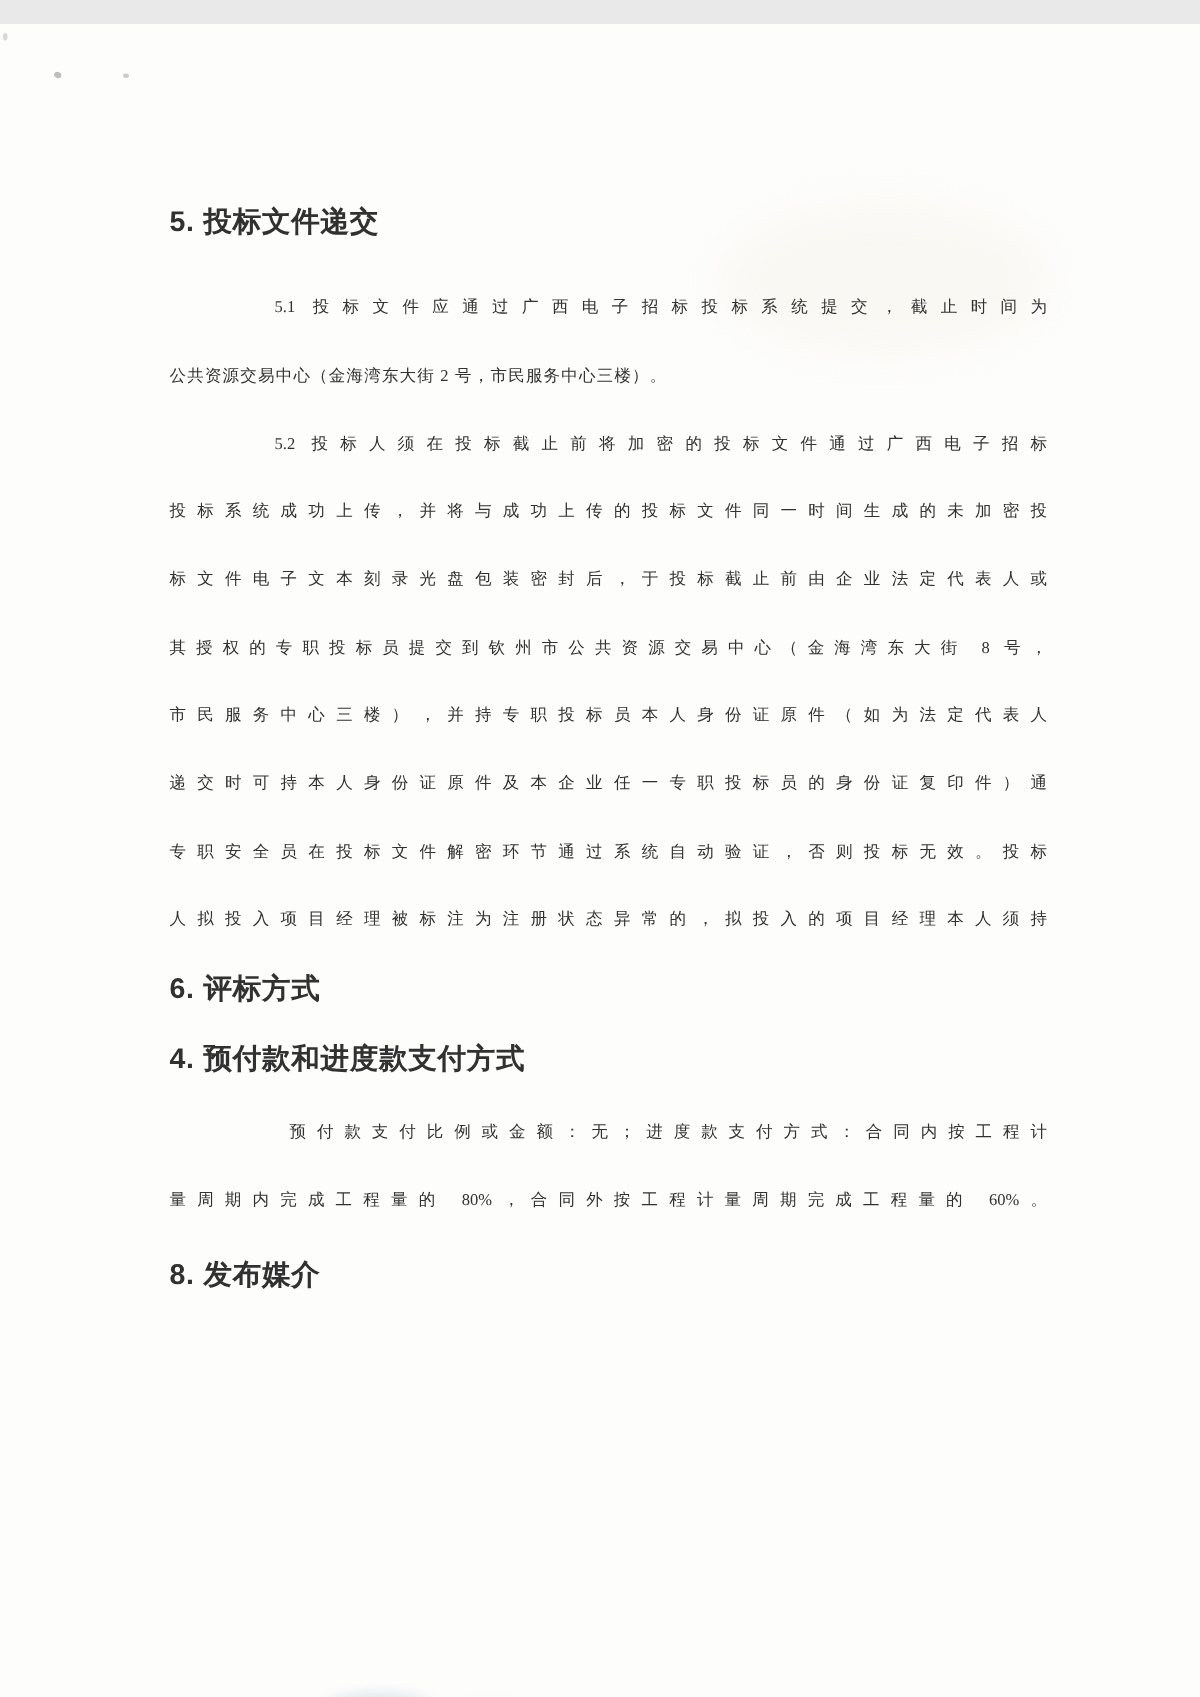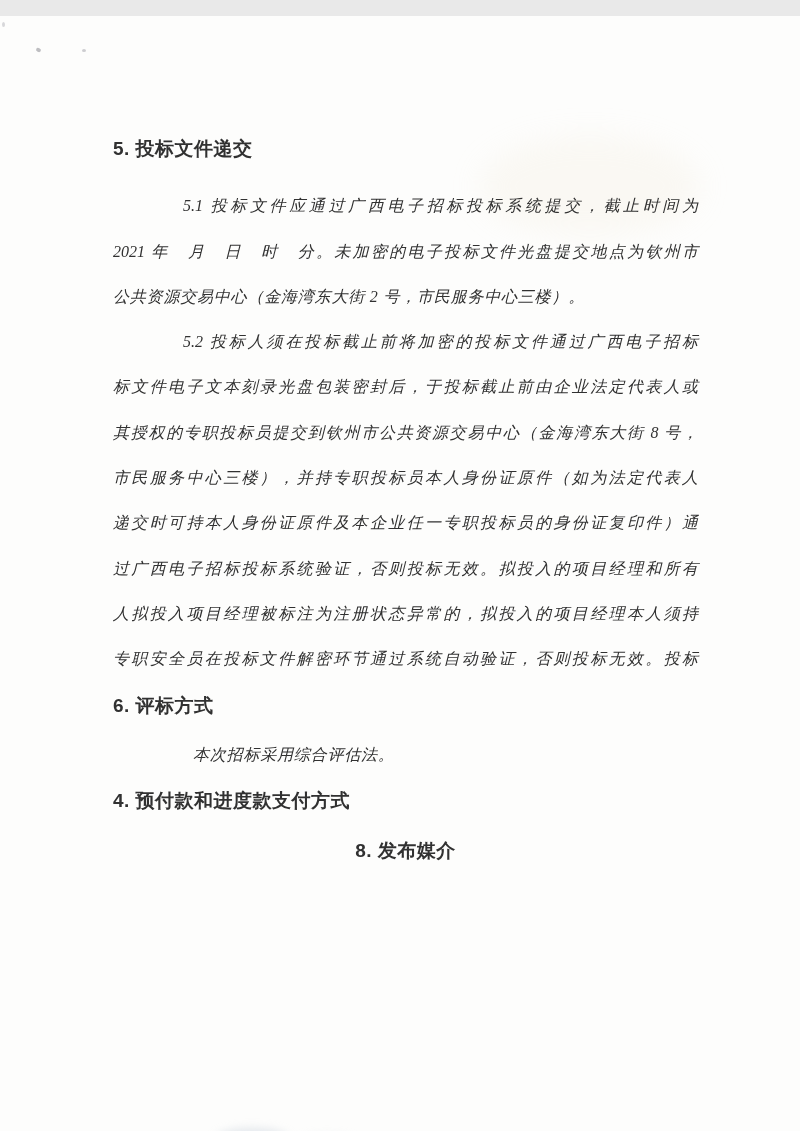--- a/index.html
+++ b/index.html
@@ -19,36 +19,35 @@
   }
   .sec-heading{
     font-family:"Liberation Sans","DejaVu Sans",sans-serif;
     font-weight:700;
     font-size:19px;
     line-height:45.3px;
     white-space:nowrap;
     letter-spacing:0.5px;
   }
   .line{
-    font-size:16px;
+    font-size:11px;
     line-height:45.3px;
     white-space:nowrap;
     letter-spacing:0.8px;
-    font-style:italic;
   }
   .line.justify{
     white-space:normal;
     text-align:justify;
     text-align-last:justify;
     letter-spacing:0;
   }
   .line.indent{text-indent:70px;}
   .section:not(#sec-0) .line.indent{text-indent:80px;}
   #sec-1,#sec-2{margin-top:1px;}
-  #sec-3{margin-top:5px;text-align:center;}
+  #sec-3{margin-top:5px;}
   #sec-0 .line.after-heading{margin-top:12px;}
   .section:not(#sec-0) .line.after-heading{margin-top:4px;}
 
   
   .speck{position:absolute;border-radius:50%;}
   .speck.s1{left:36px;top:32px;width:5px;height:4px;background:rgba(95,95,105,.40);transform:rotate(25deg);}
   .speck.s2{left:82px;top:33px;width:4px;height:3px;background:rgba(95,95,105,.30);}
   .speck.s3{left:2px;top:6px;width:3px;height:5px;background:rgba(120,120,130,.28);}
   .smudge{position:absolute;border-radius:50%;filter:blur(4px);}
   .smudge.m1{left:215px;top:1112px;width:75px;height:22px;background:rgba(190,200,214,.38);}
@@ -64,40 +63,40 @@
   <div class="speck s3"></div>
   <div class="smudge m3"></div>
   <div class="smudge m1"></div>
   <div class="smudge m2"></div>
 
   <div class="content" id="doc-content">
       <div class="section" id="sec-0">
         <div class="sec-heading">5. 投标文件递交</div>
         <div class="paragraph">
           <div class="line justify indent after-heading">5.1 投标文件应通过广西电子招标投标系统提交，截止时间为</div>
-          <div class="line justify">2021 年　月　日　时　分。未加密的电子投标文件光盘提交地点为钦州市</div>
           <div class="line">公共资源交易中心（金海湾东大街 2 号，市民服务中心三楼）。</div>
         </div>
         <div class="paragraph">
           <div class="line justify indent">5.2 投标人须在投标截止前将加密的投标文件通过广西电子招标</div>
+          <div class="line justify">投标系统成功上传，并将与成功上传的投标文件同一时间生成的未加密投</div>
           <div class="line justify">标文件电子文本刻录光盘包装密封后，于投标截止前由企业法定代表人或</div>
           <div class="line justify">其授权的专职投标员提交到钦州市公共资源交易中心（金海湾东大街 8 号，</div>
           <div class="line justify">市民服务中心三楼），并持专职投标员本人身份证原件（如为法定代表人</div>
           <div class="line justify">递交时可持本人身份证原件及本企业任一专职投标员的身份证复印件）通</div>
-          <div class="line justify">过广西电子招标投标系统验证，否则投标无效。拟投入的项目经理和所有</div>
+          <div class="line justify">专职安全员在投标文件解密环节通过系统自动验证，否则投标无效。投标</div>
           <div class="line justify">人拟投入项目经理被标注为注册状态异常的，拟投入的项目经理本人须持</div>
-          <div class="line justify">专职安全员在投标文件解密环节通过系统自动验证，否则投标无效。投标</div>
         </div>
       </div>
       <div class="section" id="sec-1">
         <div class="sec-heading">6. 评标方式</div>
-        <div class="paragraph">
-          <div class="line indent after-heading">本次招标采用综合评估法。</div>
-        </div>
       </div>
       <div class="section" id="sec-2">
         <div class="sec-heading">4. 预付款和进度款支付方式</div>
+        <div class="paragraph">
+          <div class="line justify indent after-heading">预付款支付比例或金额：无；进度款支付方式：合同内按工程计</div>
+          <div class="line justify">量周期内完成工程量的 80%，合同外按工程计量周期完成工程量的 60%。</div>
+        </div>
       </div>
       <div class="section" id="sec-3">
         <div class="sec-heading">8. 发布媒介</div>
       </div>
     </div>
 </div>
 
 </body></html>

